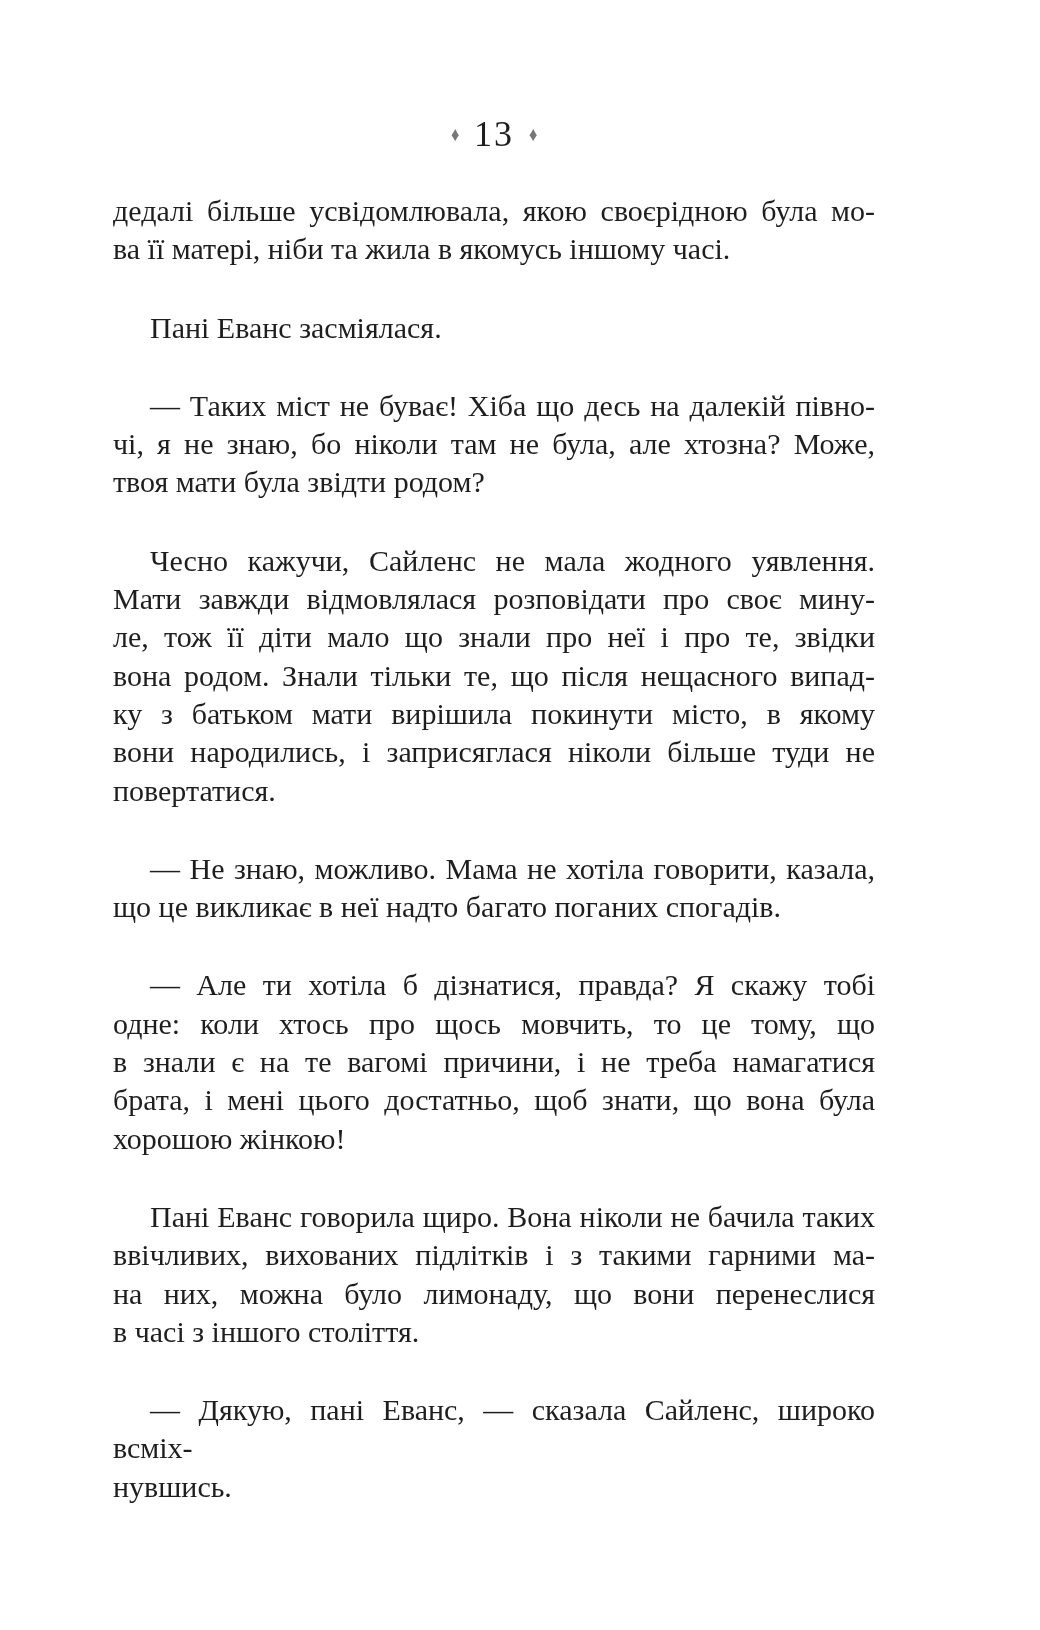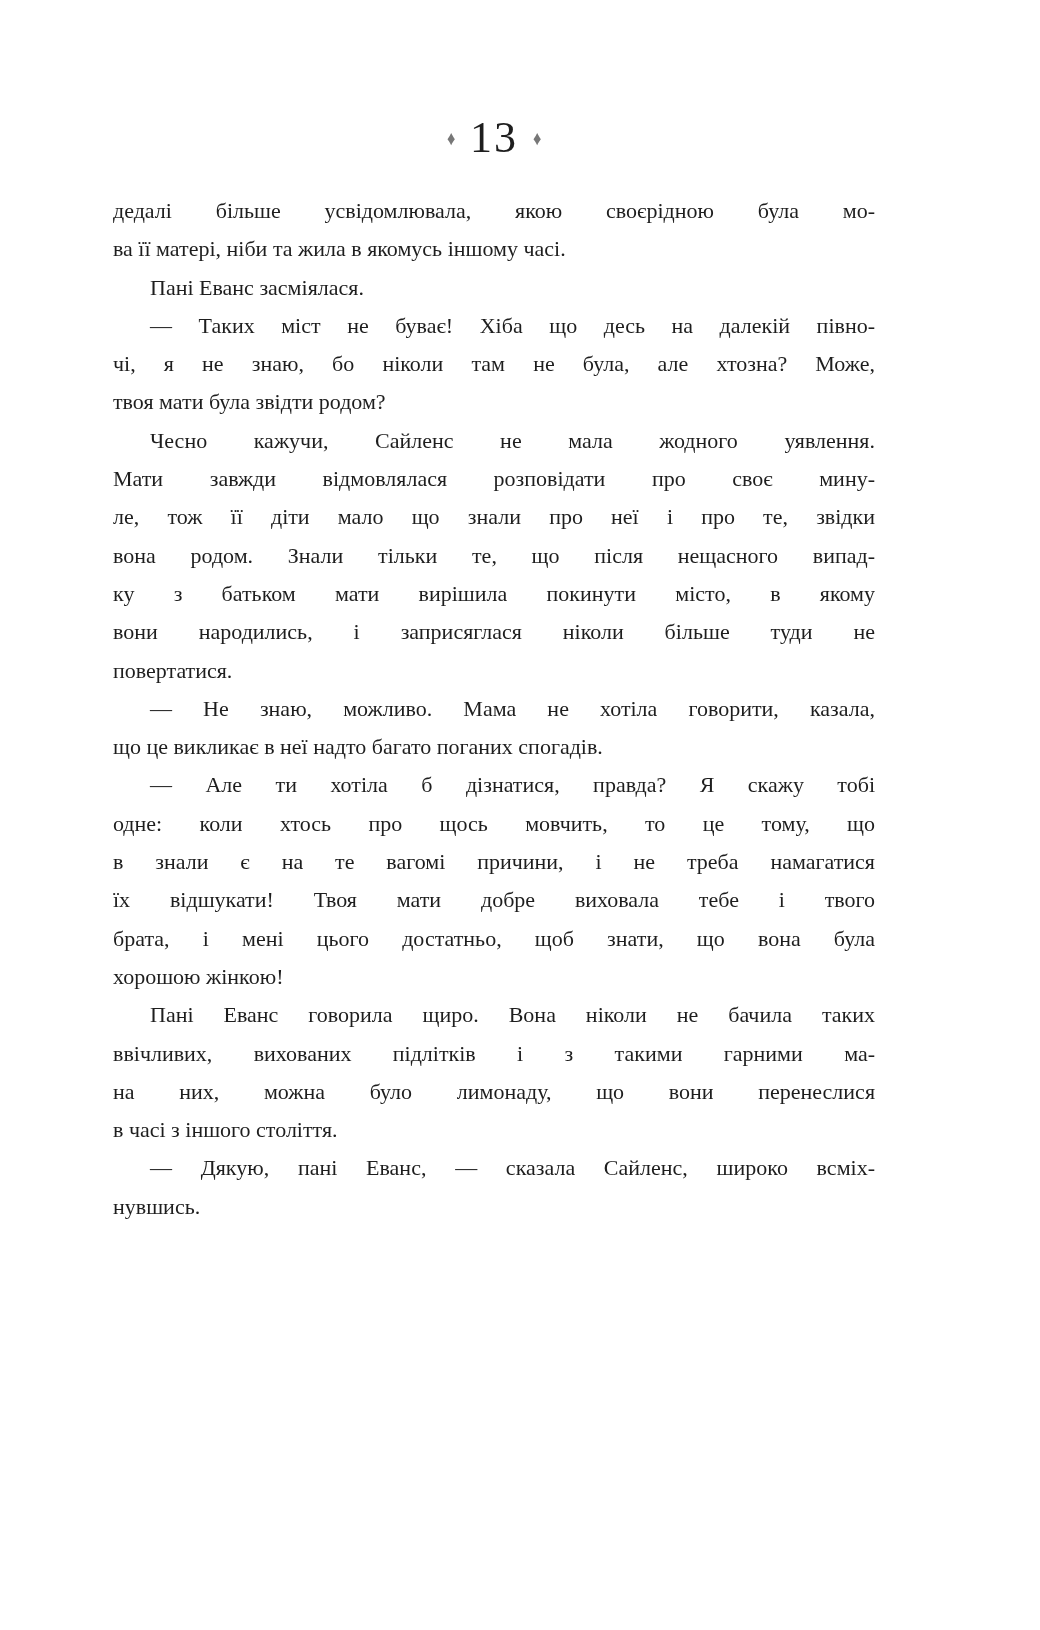--- a/index.html
+++ b/index.html
@@ -30,46 +30,47 @@
     gap: 14px;
     color: #1e1e1e;
   }
   .running-head .orn {
     color: #777777;
     font-size: 20px;
     line-height: 1;
     transform: scaleX(0.82);
   }
   .running-head .pagenum {
-    font-size: 44px;
+    font-size: 36px;
     line-height: 1;
     letter-spacing: 2px;
     color: #1e1e1e;
   }
   .text-block {
     position: absolute;
     top: 192px;
     left: 113px;
     width: 762px;
-    font-size: 22px;
+    font-size: 30px;
     line-height: 38.3px;
     color: #1e1e1e;
   }
   .paragraph {
     margin: 0;
     padding: 0;
   }
   .line {
     text-align: justify;
     text-align-last: justify;
     white-space: normal;
     overflow: hidden;
   }
   .line.first-line {
     text-indent: 37px;
+    margin-top: 40px;
   }
   .line.last-line {
     text-align-last: left;
   }
 </style>
 </head>
 <body>
 
 <div class="page">
 
@@ -102,21 +103,20 @@
         <div class="line last-line">повертатися.</div>
       </div>
       <div class="paragraph">
         <div class="line first-line">— Не знаю, можливо. Мама не хотіла говорити, казала,</div>
         <div class="line last-line">що це викликає в неї надто багато поганих спогадів.</div>
       </div>
       <div class="paragraph">
         <div class="line first-line">— Але ти хотіла б дізнатися, правда? Я скажу тобі</div>
         <div class="line">одне: коли хтось про щось мовчить, то це тому, що</div>
         <div class="line">в знали є на те вагомі причини, і не треба намагатися</div>
-        <div class="line">їх відшукати! Твоя мати добре виховала тебе і твого</div>
         <div class="line">брата, і мені цього достатньо, щоб знати, що вона була</div>
         <div class="line last-line">хорошою жінкою!</div>
       </div>
       <div class="paragraph">
         <div class="line first-line">Пані Еванс говорила щиро. Вона ніколи не бачила таких</div>
         <div class="line">ввічливих, вихованих підлітків і з такими гарними ма-</div>
         <div class="line">на них, можна було лимонаду, що вони перенеслися</div>
         <div class="line last-line">в часі з іншого століття.</div>
       </div>
       <div class="paragraph">

